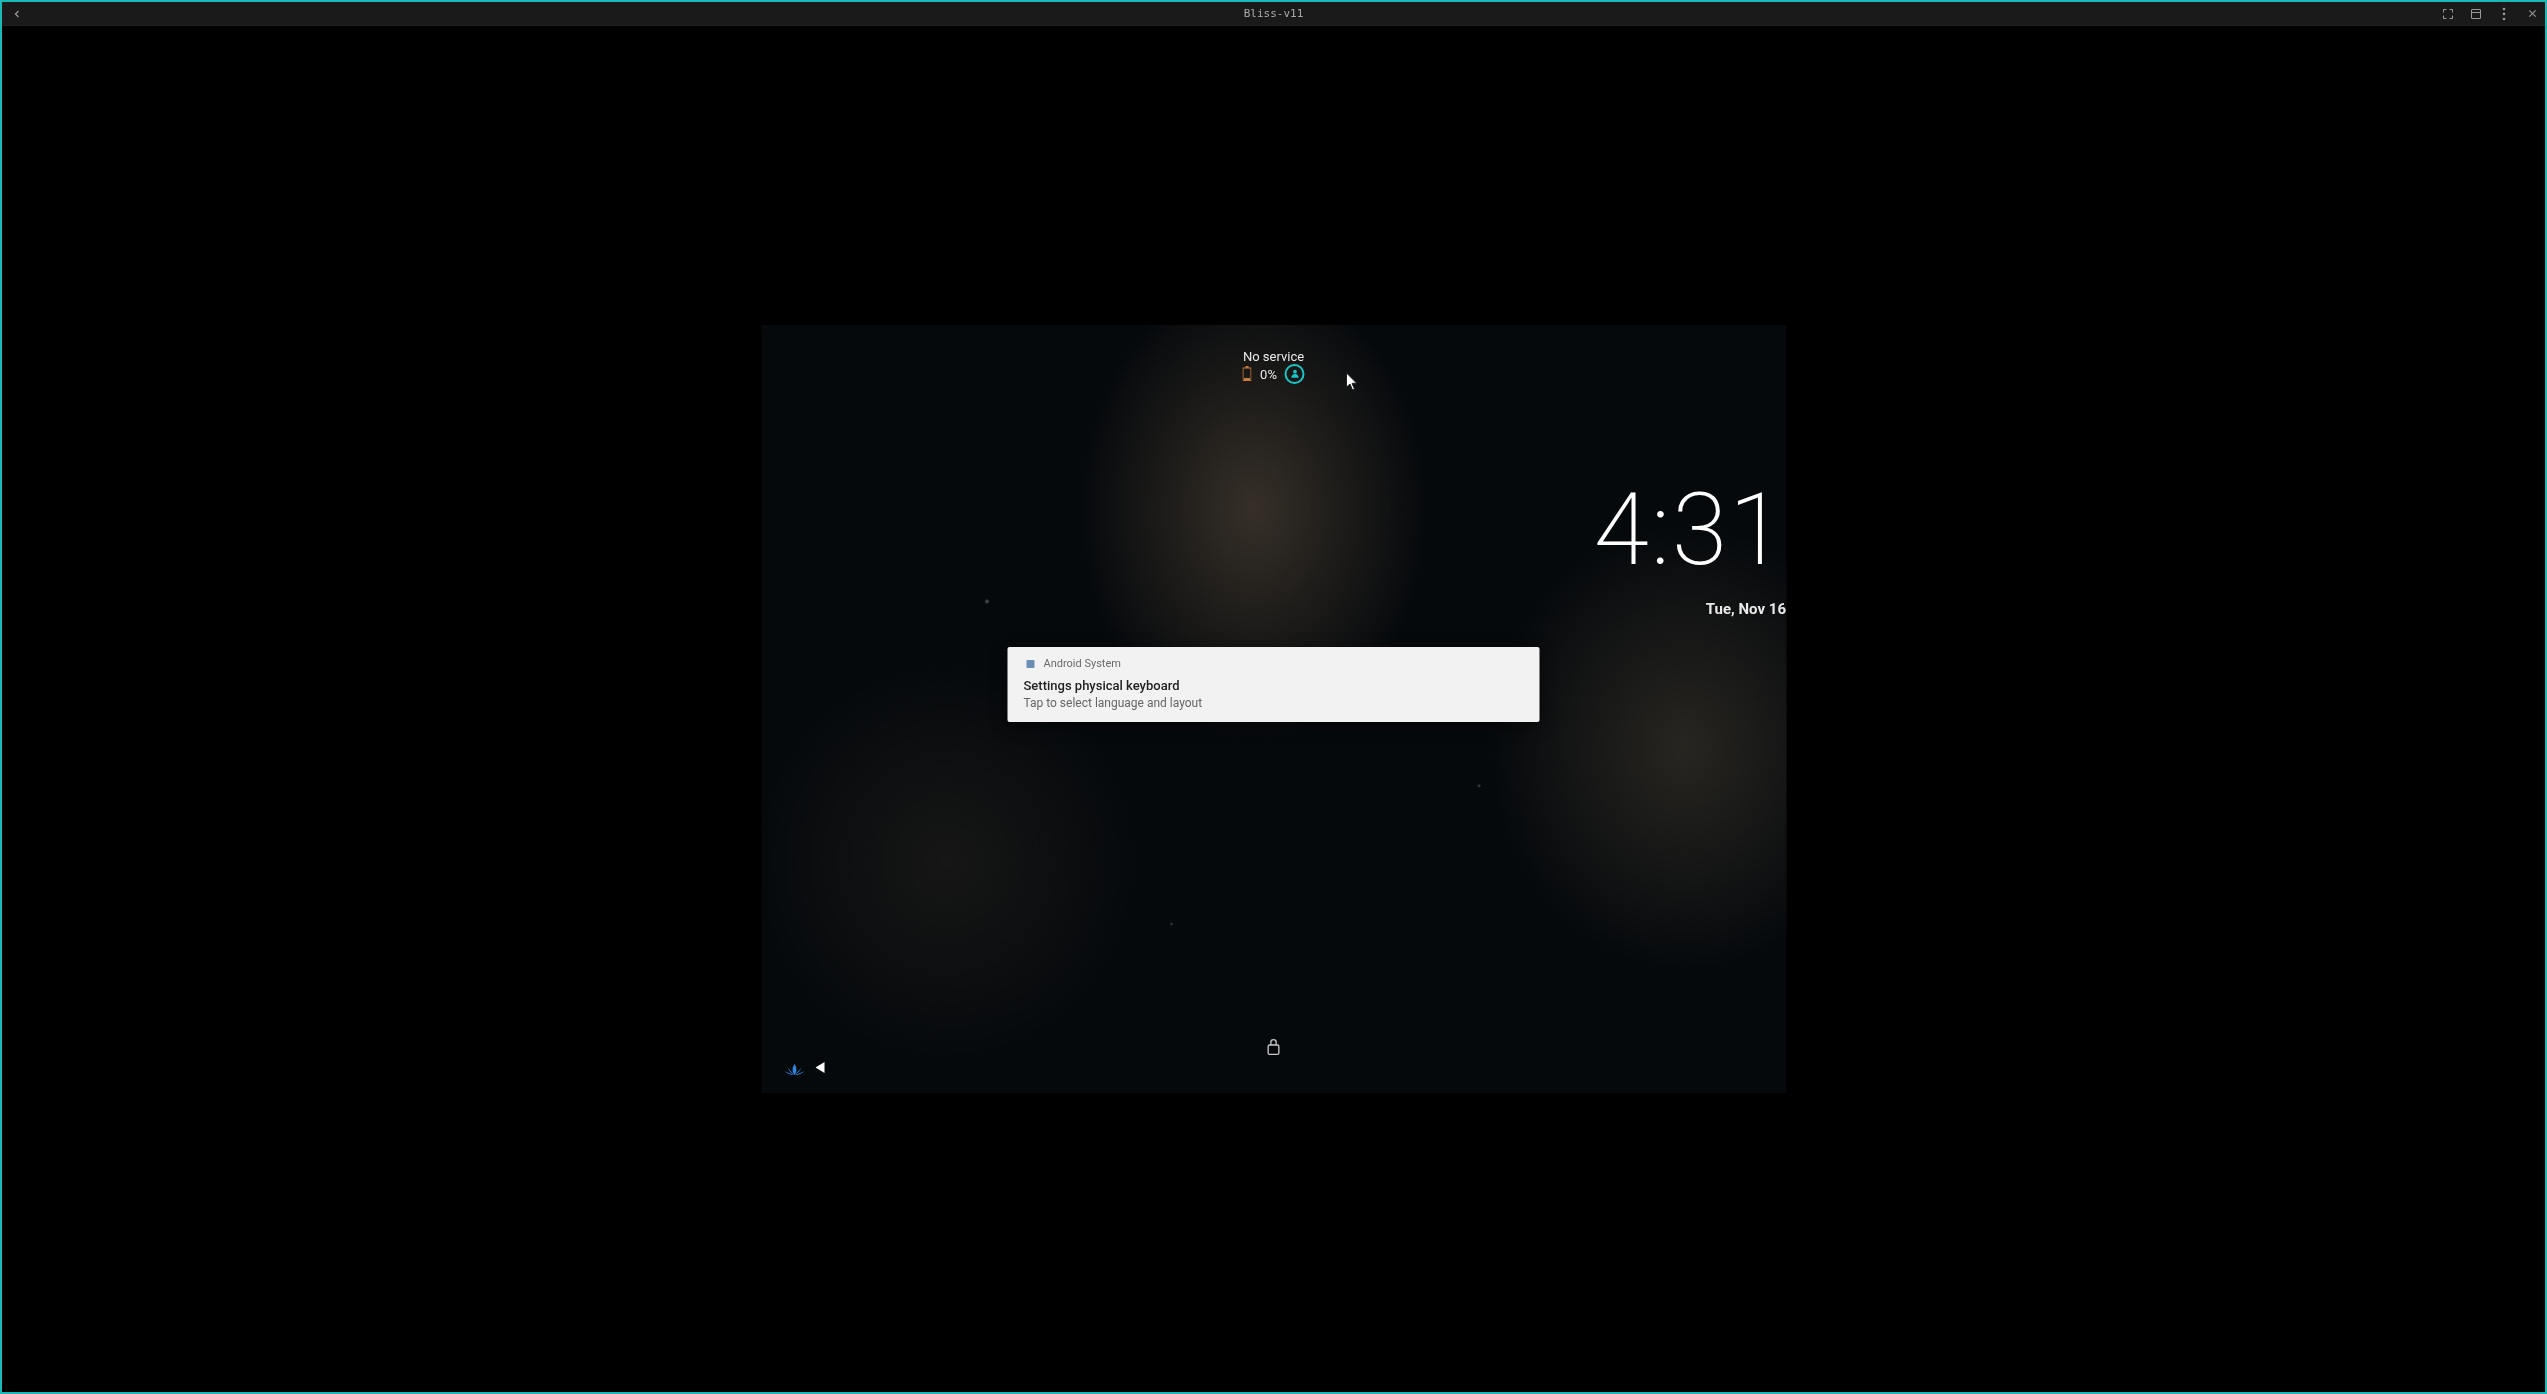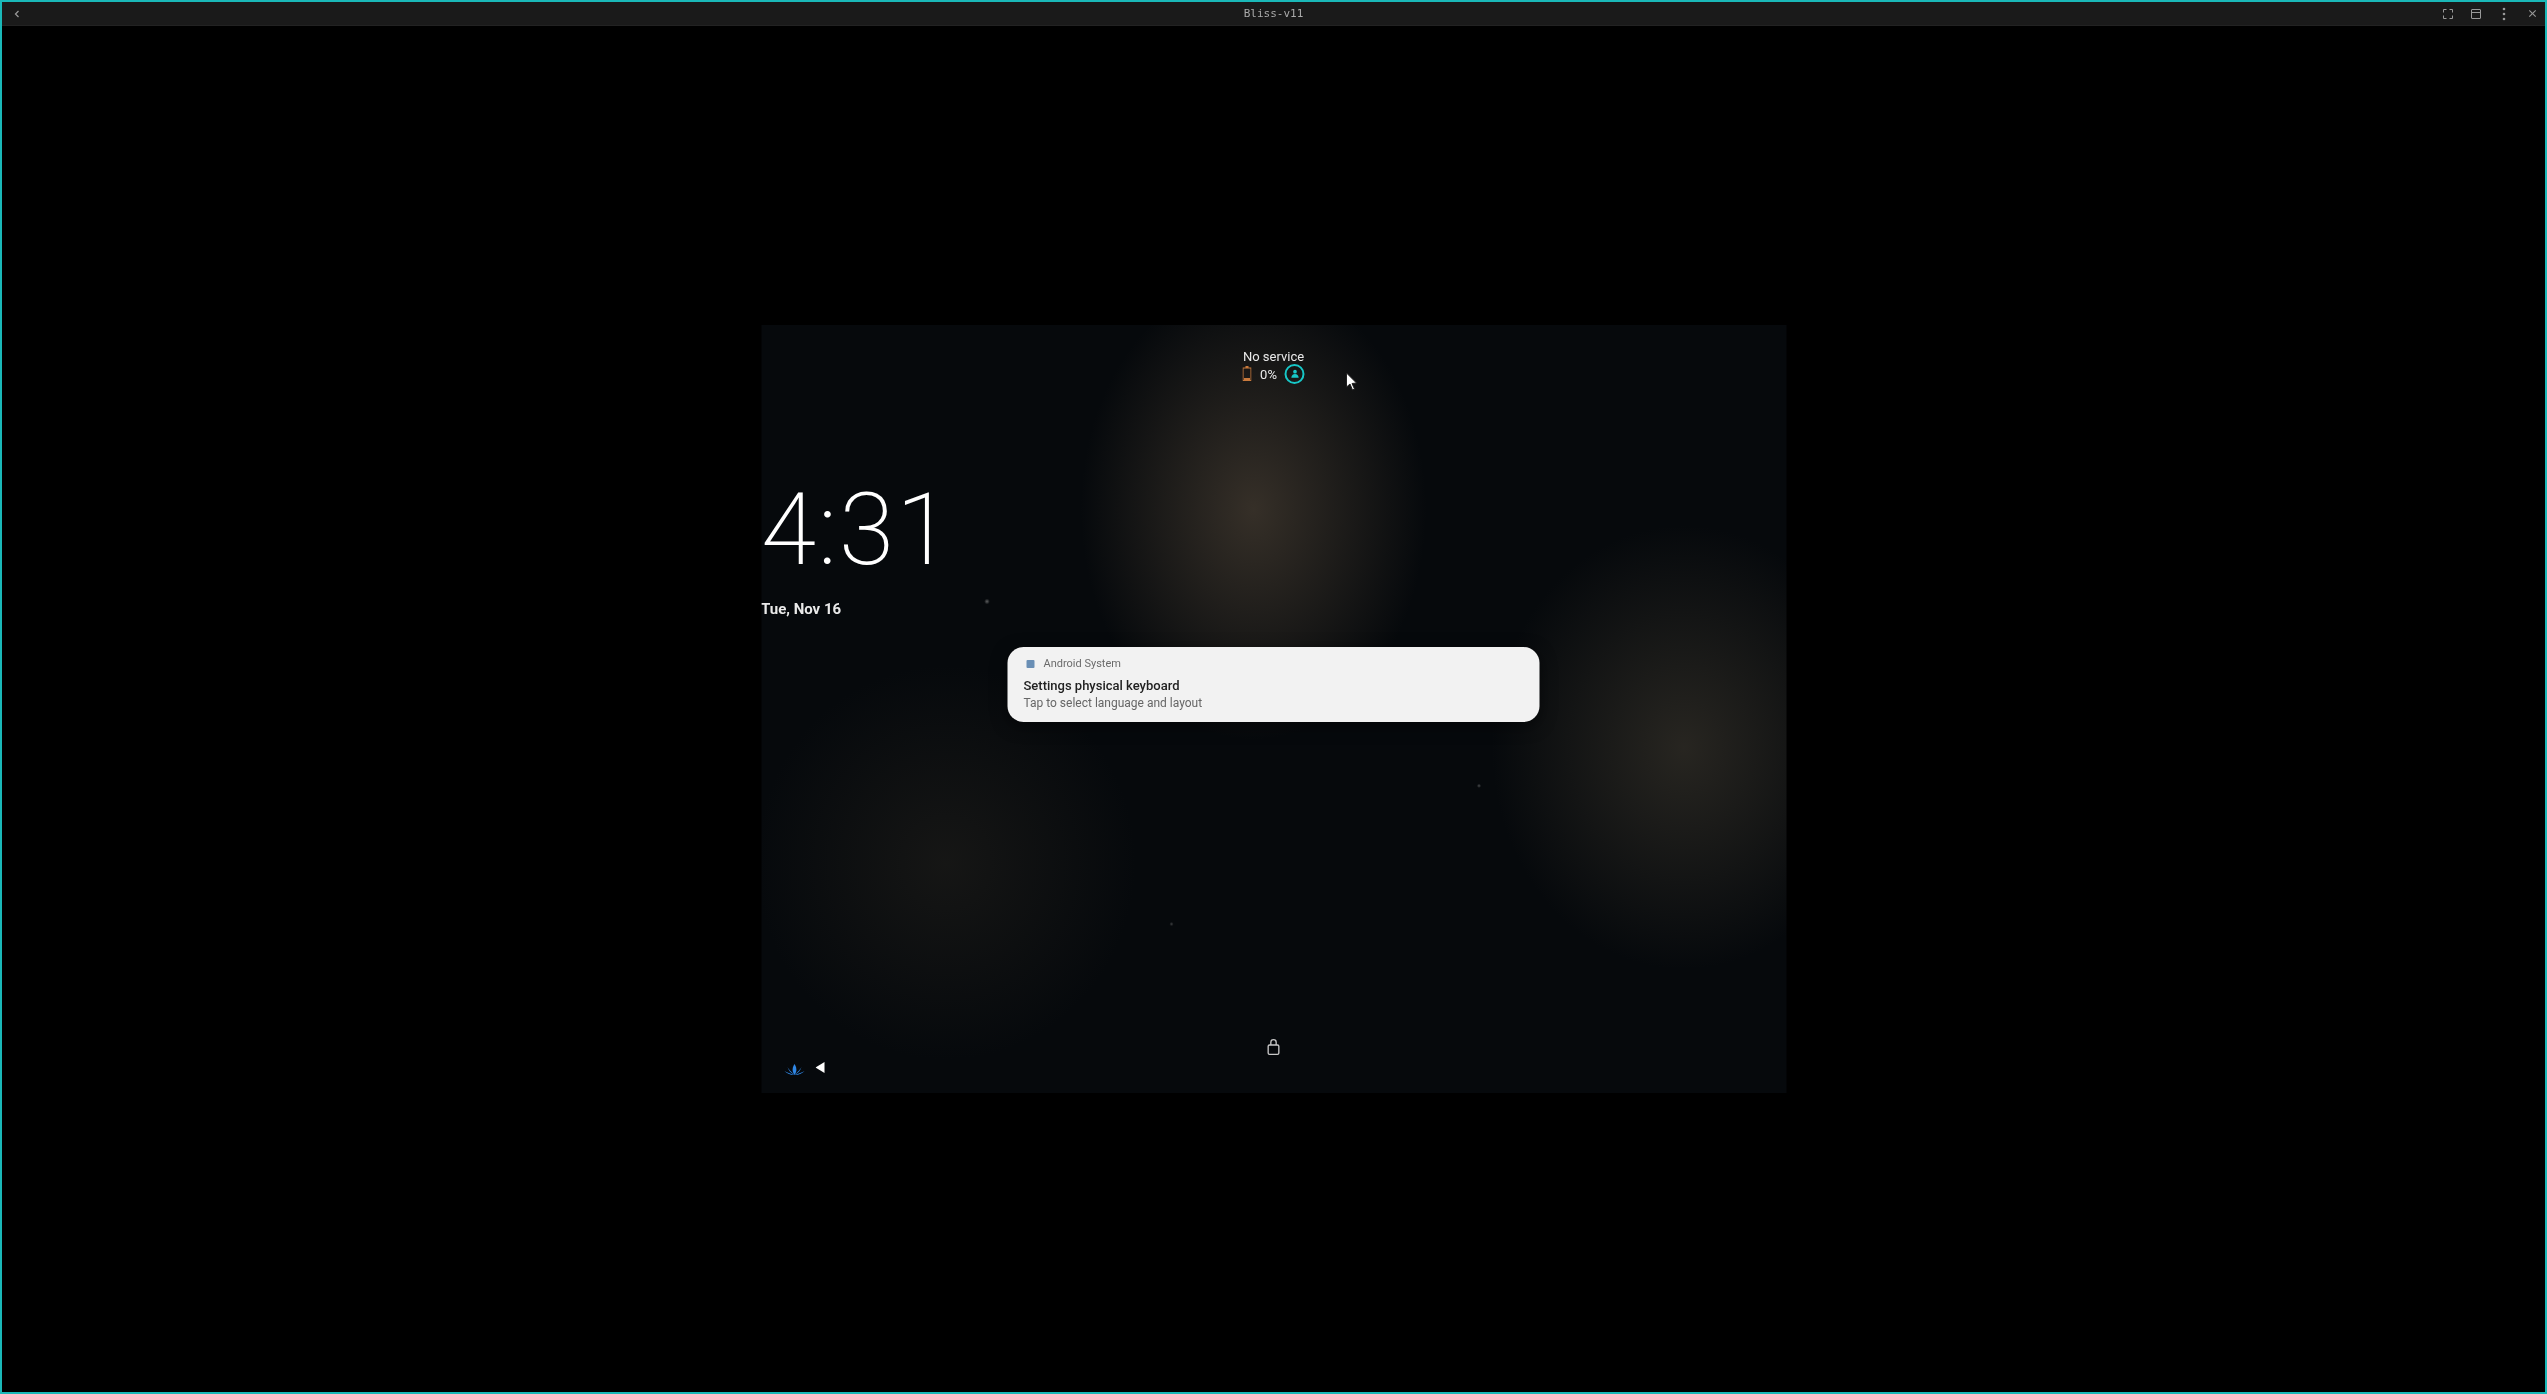--- a/index.html
+++ b/index.html
@@ -143,21 +143,21 @@
     .avatar-inner { color: #17c7c7; }
 
     
     .clock-block {
       position: absolute;
       top: 155px;
       left: 0;
       right: 0;
       display: flex;
       flex-direction: column;
-      align-items: flex-start;
+      align-items: flex-end;
       color: #fff;
     }
 
     .clock-time {
       font-size: 100px;
       font-weight: 200;
       letter-spacing: 2px;
       line-height: 1;
     }
 
@@ -169,21 +169,21 @@
     }
 
     
     .notif-panel {
       position: absolute;
       top: 322px;
       left: 50%;
       transform: translateX(-50%);
       width: 532px;
       background: #f2f2f2;
-      border-radius: 16px;
+      border-radius: 2px;
       box-shadow: 0 4px 16px rgba(0,0,0,0.5);
       overflow: hidden;
     }
 
     .notif-item {
       padding: 10px 16px 12px 16px;
       cursor: pointer;
     }
 
     .notif-item + .notif-item {

